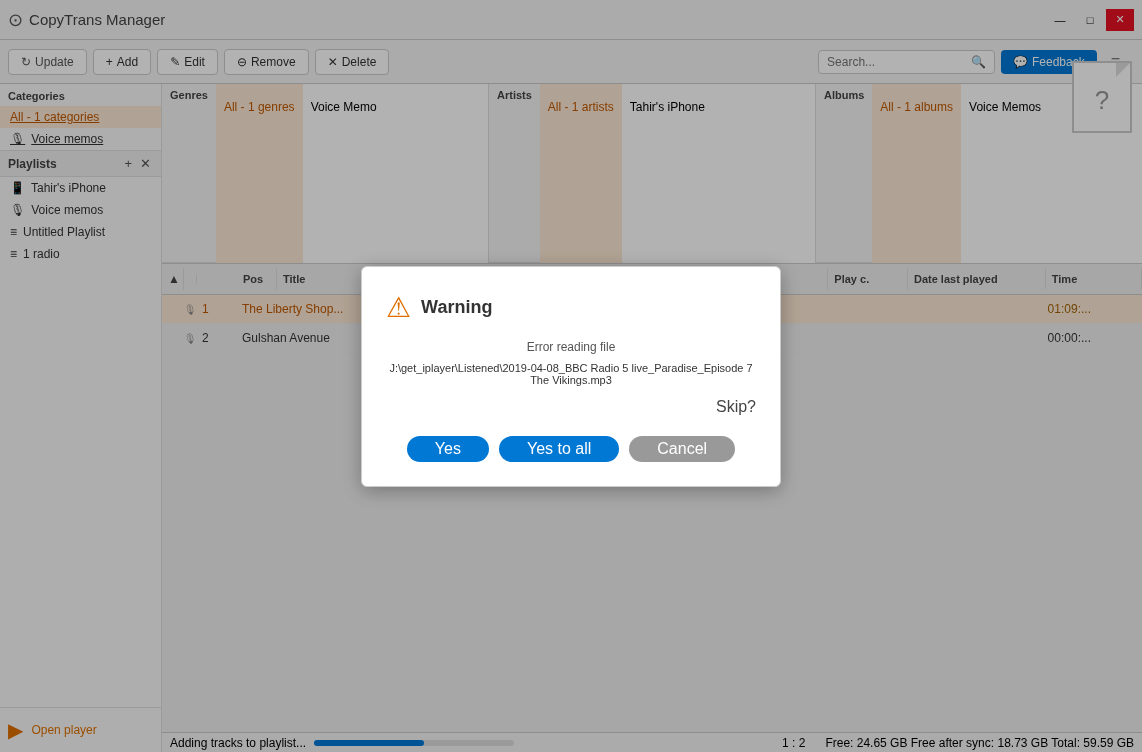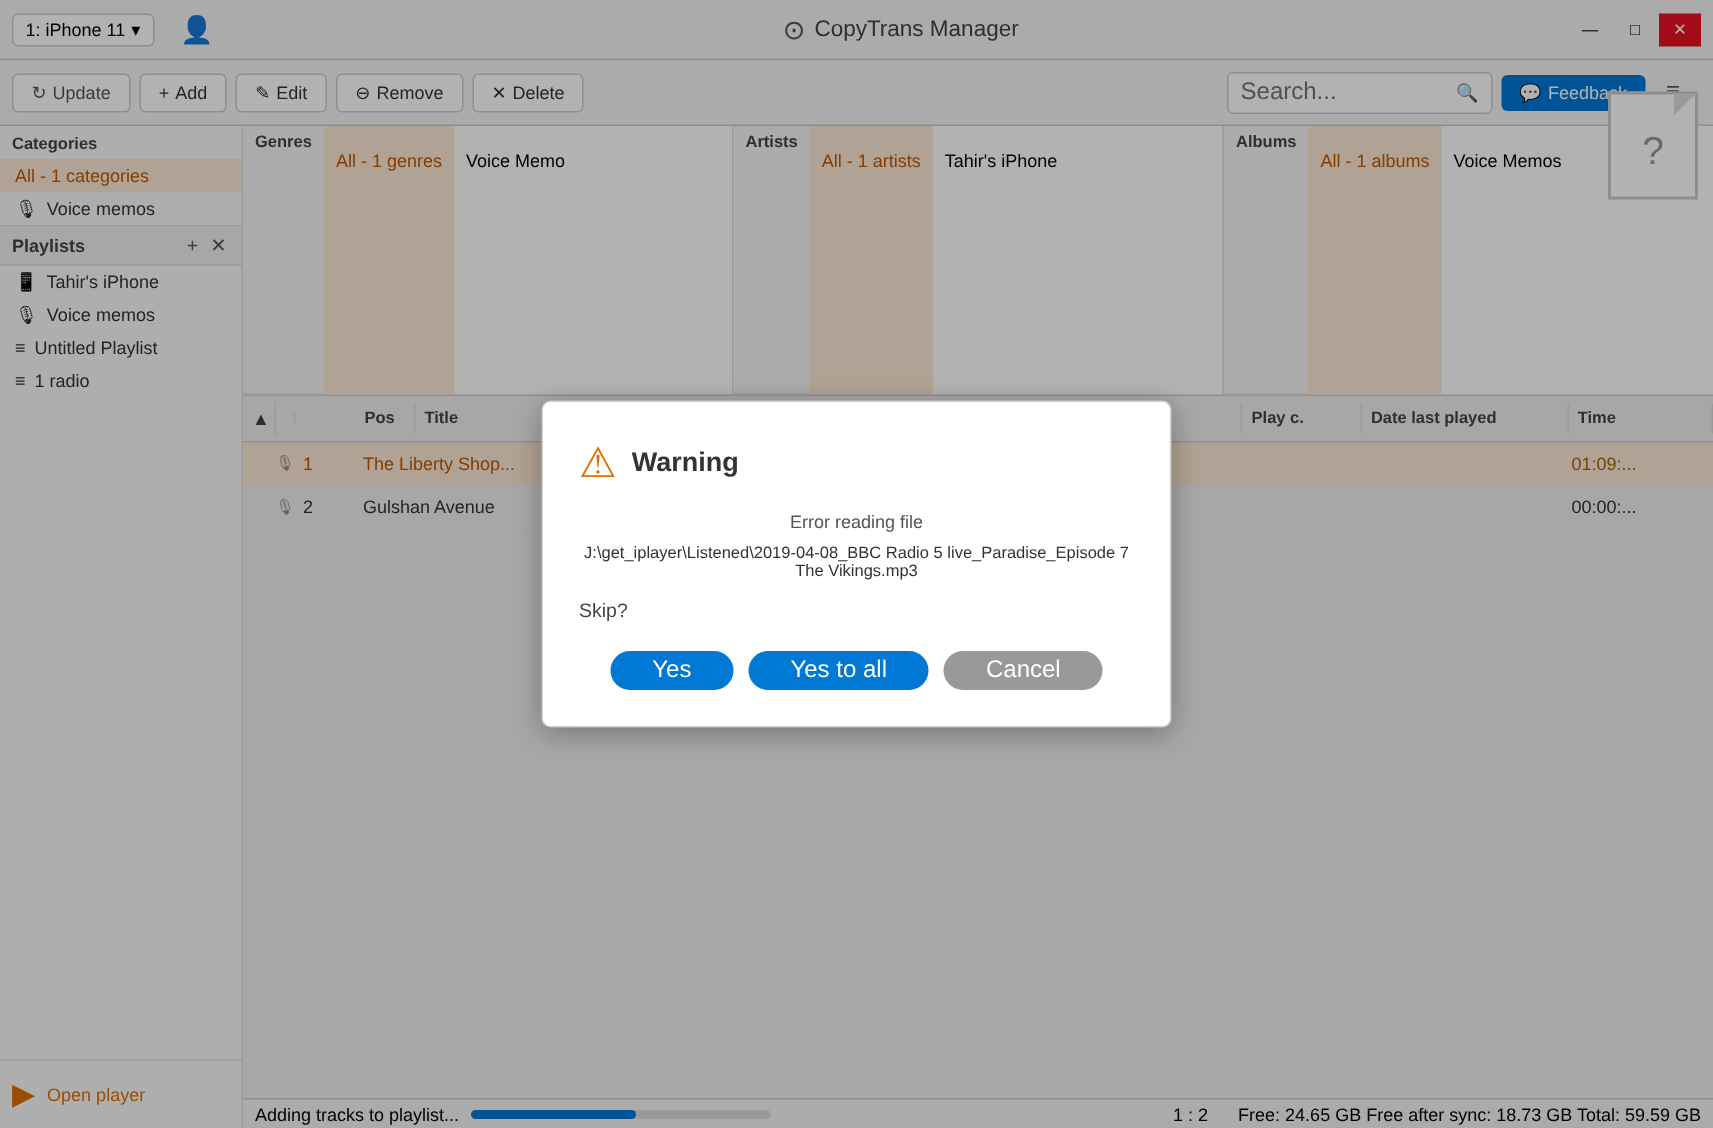--- a/index.html
+++ b/index.html
@@ -46,21 +46,21 @@
       background: white; border: 1px solid #ccc; border-radius: 4px;
       padding: 5px 12px; cursor: pointer; font-size: 12px; color: #333;
     }
     .toolbar-btn.update { color: #555; }
     .toolbar-spacer { flex: 1; }
     .search-box {
       display: flex; align-items: center;
       background: white; border: 1px solid #ccc; border-radius: 4px;
       padding: 4px 8px; gap: 4px;
     }
-    .search-box input { border: none; outline: none; font-size: 16px; width: 140px; }
+    .search-box input { border: none; outline: none; font-size: 12px; width: 140px; }
     .feedback-btn {
       display: flex; align-items: center; gap: 4px;
       background: #0078d4; color: white; border: none; border-radius: 4px;
       padding: 5px 12px; cursor: pointer; font-size: 12px;
     }
     .hamburger-btn {
       background: transparent; border: none; cursor: pointer; padding: 4px 8px; font-size: 16px; color: #555;
     }
 
     
@@ -69,21 +69,21 @@
     
     .sidebar {
       width: 162px; background: #fafafa; border-right: 1px solid #ddd;
       display: flex; flex-direction: column; flex-shrink: 0;
     }
 
     
     .categories-panel { border-bottom: 1px solid #ddd; }
     .panel-header { padding: 6px 8px 4px; font-weight: 600; font-size: 11px; color: #444; }
     .panel-item {
-      padding: 4px 10px; cursor: pointer; display: flex; align-items: center; gap: 6px; color: #333;
+      padding: 4px 10px; cursor: pointer; display: flex; align-items: center; gap: 6px; color: #333; text-decoration: underline;
     }
     .panel-item.active { background: #fde9d4; color: #c05800; }
 
     
     .playlists-panel { flex: 1; display: flex; flex-direction: column; }
     .playlists-header {
       display: flex; align-items: center; justify-content: space-between;
       padding: 5px 8px; font-weight: 600; font-size: 11px; color: #444;
       border-bottom: 1px solid #ddd; background: #f0f0f0;
     }
@@ -161,38 +161,31 @@
     }
     .modal-dialog {
       background: white; border: 1px solid #ccc; border-radius: 6px;
       width: 420px; padding: 24px; box-shadow: 0 4px 20px rgba(0,0,0,0.3);
     }
     .modal-title-row { display: flex; align-items: center; gap: 10px; margin-bottom: 16px; }
     .warning-icon { font-size: 28px; color: #e07000; }
     .modal-title { font-size: 18px; font-weight: 600; color: #333; }
     .modal-body { font-size: 12px; color: #555; margin-bottom: 8px; text-align: center; }
     .modal-filepath { font-size: 11px; color: #333; text-align: center; margin: 8px 0; word-break: break-all; }
-    .modal-skip { font-size: 13px; color: #444; text-align: left; margin: 12px 0 20px; }
+    .modal-skip { font-size: 16px; color: #444; text-align: right; margin: 12px 0 20px; }
     .modal-buttons { display: flex; justify-content: center; gap: 10px; }
     .modal-btn {
       padding: 4px 28px; border: none; border-radius: 13px; cursor: pointer;
       font-size: 16px; font-weight: 500; color: white; background: #0078d4;
     }
   </style>
 </head>
 <body>
 
 <div class="title-bar">
-  <div class="title-bar-left">
-    <div class="device-select">
-      <span>1: iPhone 11</span>
-      <span>▾</span>
-    </div>
-    <button class="toolbar-btn" style="background:transparent;border:none;font-size:18px;color:#555;">👤</button>
-  </div>
   <div class="title-bar-center">
     <span style="font-size:18px;">⊙</span>
     <span style="font-size:15px;font-weight:500;color:#444;">CopyTrans Manager</span>
   </div>
   <div class="title-bar-right">
     <button class="win-btn">—</button>
     <button class="win-btn">□</button>
     <button class="win-btn close">✕</button>
   </div>
 </div>

